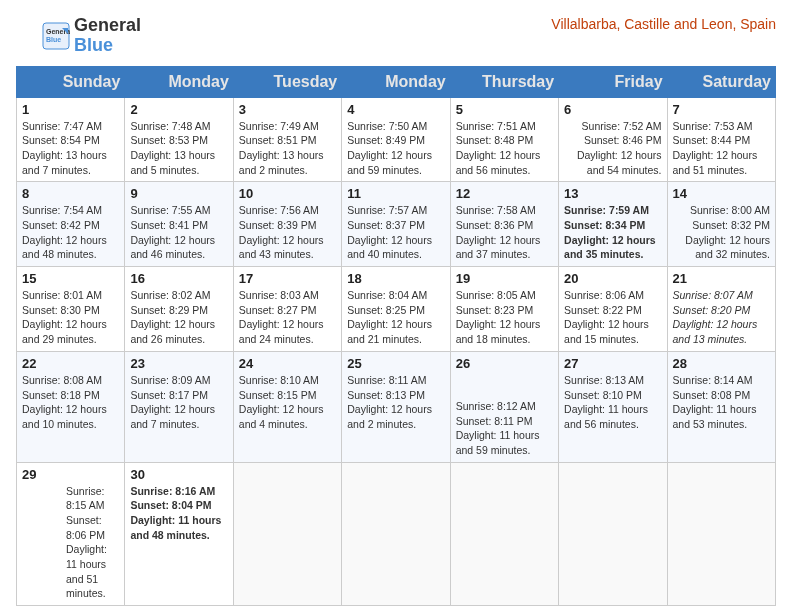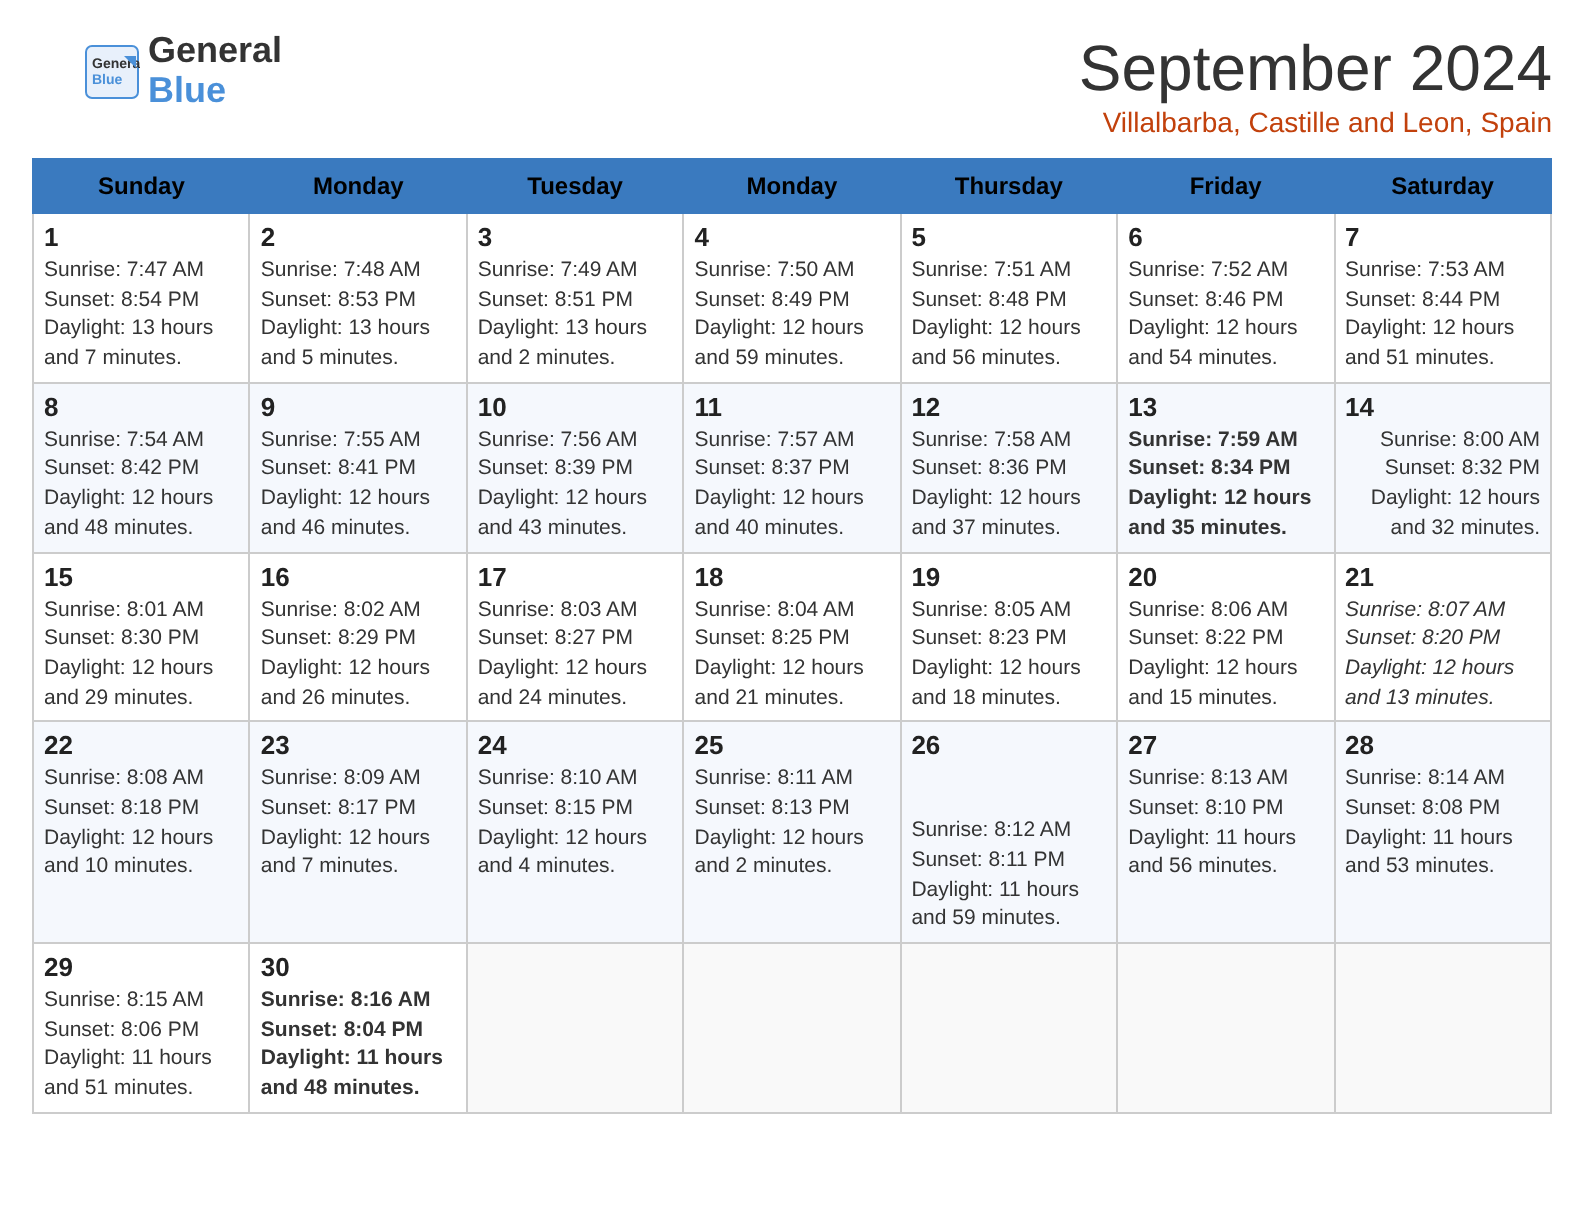--- a/index.html
+++ b/index.html
@@ -47,24 +47,24 @@
       font-size: 14px;
       color: #c2410c;
     }
     table {
       width: 100%;
       border-collapse: collapse;
       font-size: 11px;
     }
     thead tr th {
       background-color: #3a7abf;
-      color: #000000;
+      color: #e5e5e5;
       padding: 6px 4px;
-      text-align: center;
-      font-size: 12px;
+      text-align: right;
+      font-size: 16px;
       font-weight: bold;
       border: 1px solid #3a7abf;
     }
     tbody tr td {
       border: 1px solid #ccc;
       padding: 4px 5px;
       vertical-align: top;
       background: #fff;
       min-height: 70px;
       width: 14.28%;
@@ -97,21 +97,20 @@
       <rect x="1" y="1" width="26" height="26" rx="3" fill="#e8f0fb" stroke="#4a90d9" stroke-width="1"></rect>
       <text x="4" y="12" font-size="7" font-weight="bold" fill="#333" font-family="Arial">General</text>
       <text x="4" y="20" font-size="7" font-weight="bold" fill="#4a90d9" font-family="Arial">Blue</text>
       <polygon points="20,6 26,6 26,12" fill="#4a90d9"></polygon>
     </svg>
     <div>
       <div class="logo-text">General<br><span>Blue</span></div>
     </div>
   </div>
   <div class="title-block">
-    <div class="month-title">September 2024</div>
     <div class="location-title">Villalbarba, Castille and Leon, Spain</div>
   </div>
 </div>
 
 <table>
   <thead>
     <tr>
     <th>Sunday</th>
         <th>Monday</th>
         <th>Tuesday</th>
@@ -153,21 +152,21 @@
         </td>
         <td>
           <span class="day-num">5</span>
           <div class="day-info" style="white-space: pre-line;">Sunrise: 7:51 AM
 Sunset: 8:48 PM
 Daylight: 12 hours
 and 56 minutes.</div>
         </td>
         <td>
           <span class="day-num">6</span>
-          <div class="day-info" style="white-space: pre-line;">Sunrise: 7:52 AM
+          <div class="day-info" style="white-space: pre-line; text-align: right;">Sunrise: 7:52 AM
 Sunset: 8:46 PM
 Daylight: 12 hours
 and 54 minutes.</div>
         </td>
         <td>
           <span class="day-num">7</span>
           <div class="day-info" style="white-space: pre-line;">Sunrise: 7:53 AM
 Sunset: 8:44 PM
 Daylight: 12 hours
 and 51 minutes.</div>
@@ -322,21 +321,21 @@
           <span class="day-num">28</span>
           <div class="day-info" style="white-space: pre-line;">Sunrise: 8:14 AM
 Sunset: 8:08 PM
 Daylight: 11 hours
 and 53 minutes.</div>
         </td>
       </tr>
       <tr>
         <td>
           <span class="day-num">29</span>
-          <div class="day-info" style="white-space: pre-line;">Sunrise: 8:15 AM
+          <div class="day-info" style="white-space: pre-line; margin-left: 44px;">Sunrise: 8:15 AM
 Sunset: 8:06 PM
 Daylight: 11 hours
 and 51 minutes.</div>
         </td>
         <td>
           <span class="day-num">30</span>
           <div class="day-info" style="white-space: pre-line; font-weight: bold;">Sunrise: 8:16 AM
 Sunset: 8:04 PM
 Daylight: 11 hours
 and 48 minutes.</div>

